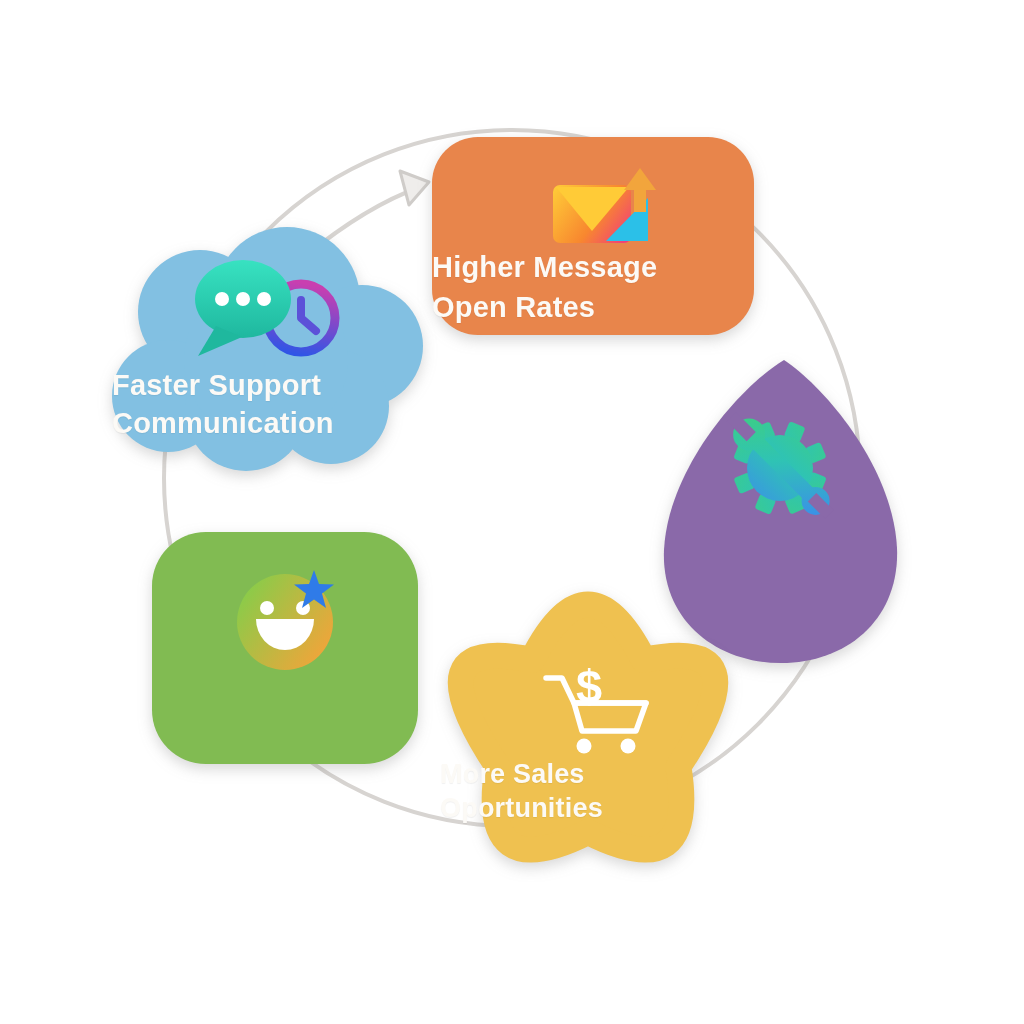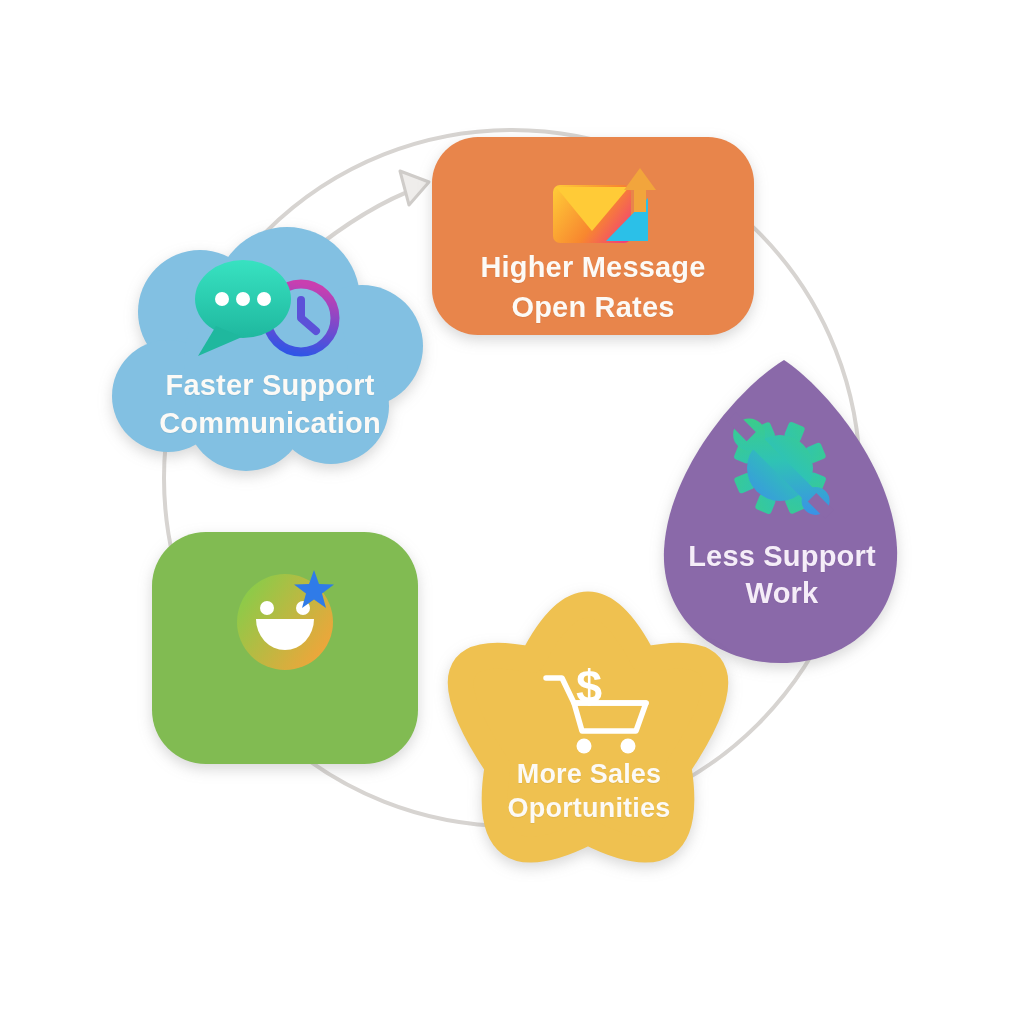--- a/index.html
+++ b/index.html
@@ -1,18 +1,18 @@
 <!DOCTYPE html>
 <html><head>
 <meta charset="utf-8">
 <style>
   html,body{margin:0;padding:0;background:#ffffff;}
   .stage{position:relative;width:1024px;height:1024px;background:#ffffff;font-family:"Liberation Sans",sans-serif;overflow:hidden;}
   .stage svg{position:absolute;left:0;top:0;}
-  .node-label{position:absolute;text-align:center;color:#fcfaf6;font-weight:bold;white-space:pre-line;letter-spacing:0.2px;text-shadow:0 1px 1px rgba(0,0,0,0.06);}
+  .node-label{position:absolute;color:#fcfaf6;font-weight:bold;white-space:pre-line;letter-spacing:0.2px;text-shadow:0 1px 1px rgba(0,0,0,0.06);}
   .label-orange{left:432px;top:247px;width:322px;font-size:29px;line-height:40px;}
   .label-blue{left:112px;top:366px;width:316px;font-size:29px;line-height:38px;}
   .label-purple{left:662px;top:538px;width:240px;font-size:29px;line-height:37px;color:#f5edf8;}
   .label-green{left:152px;top:676px;width:266px;font-size:29px;line-height:41px;}
   .label-yellow{left:440px;top:757px;width:298px;font-size:27px;line-height:34px;}
   .shape-shadow{filter:drop-shadow(0 5px 7px rgba(110,110,110,0.28));}
 </style>
 </head>
 <body>
 
@@ -129,19 +129,17 @@
         <path d="M574 703 L582 731 H636 L646 703 Z"></path>
         <circle cx="584" cy="746" r="7.5" fill="#ffffff" stroke="none"></circle>
         <circle cx="628" cy="746" r="7.5" fill="#ffffff" stroke="none"></circle>
         <text x="589" y="703" text-anchor="middle" font-size="47" font-weight="bold" fill="#ffffff" stroke="none" font-family="Liberation Sans, sans-serif">$</text>
       </g>
     </g>
   </svg>
 
   <div class="node-label label-orange">Higher Message
 Open Rates</div>
-  <div class="node-label label-purple">Less Support
-Work</div>
   <div class="node-label label-yellow">More Sales
 Oportunities</div>
   <div class="node-label label-blue">Faster Support
 Communication</div>
 </div>
 
 </body></html>

